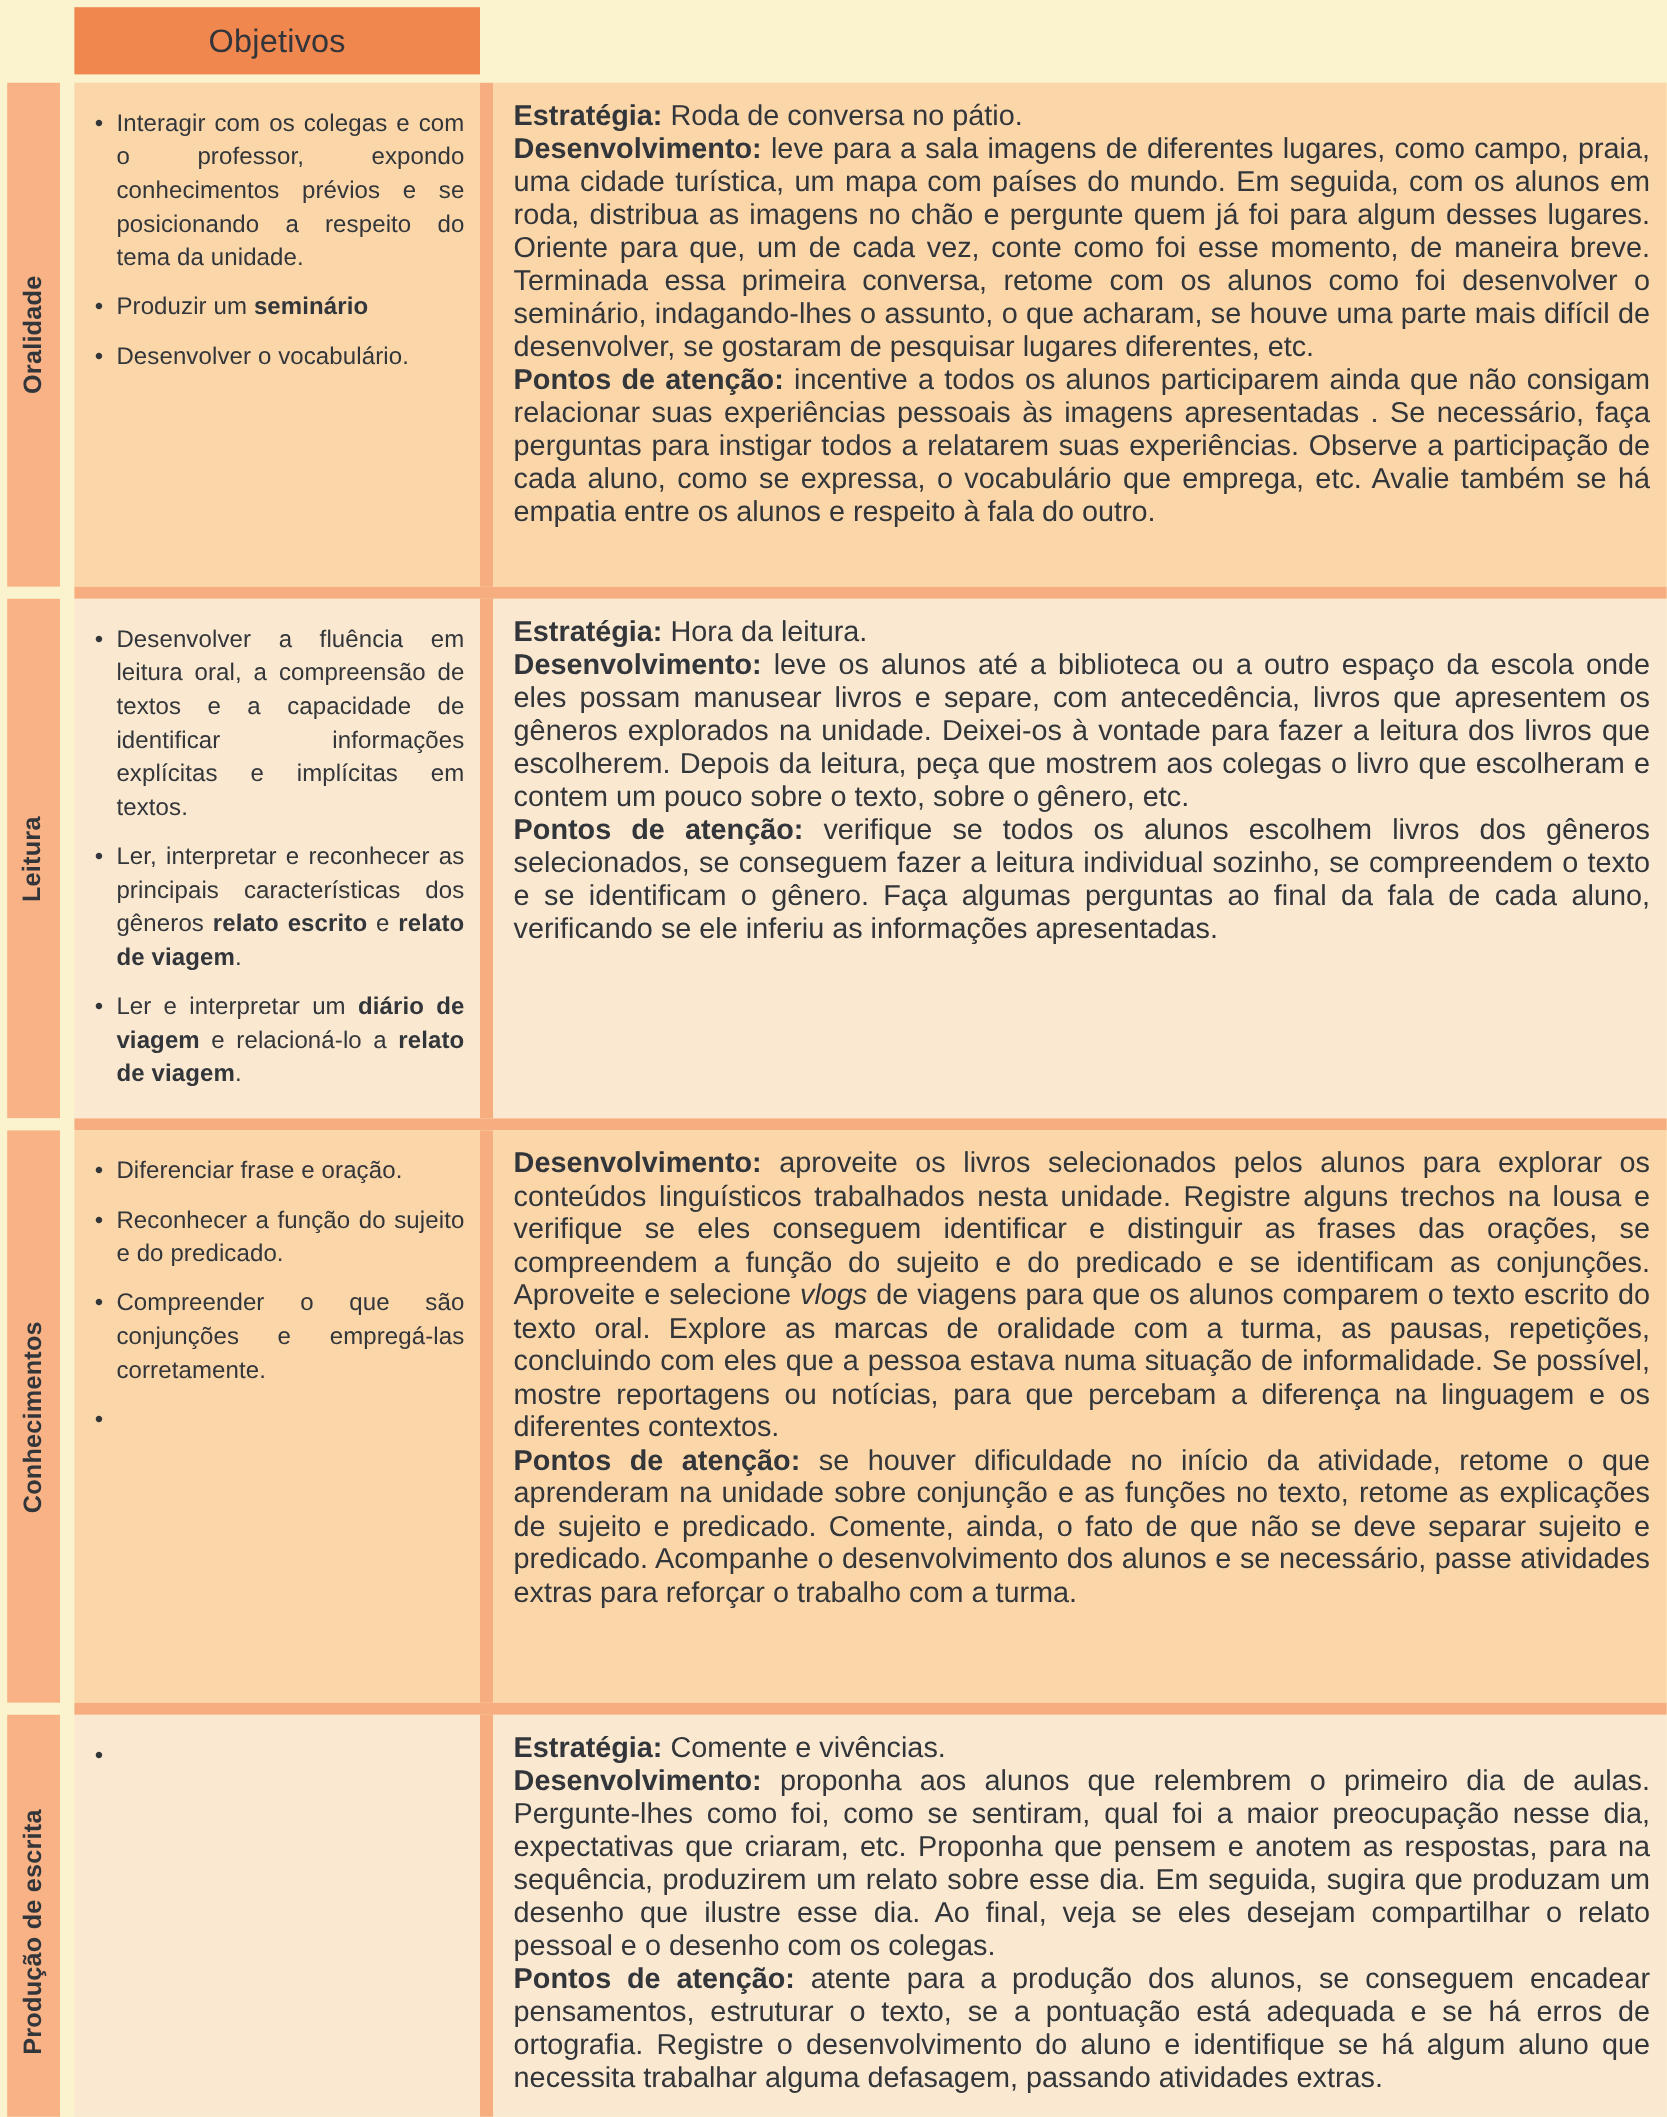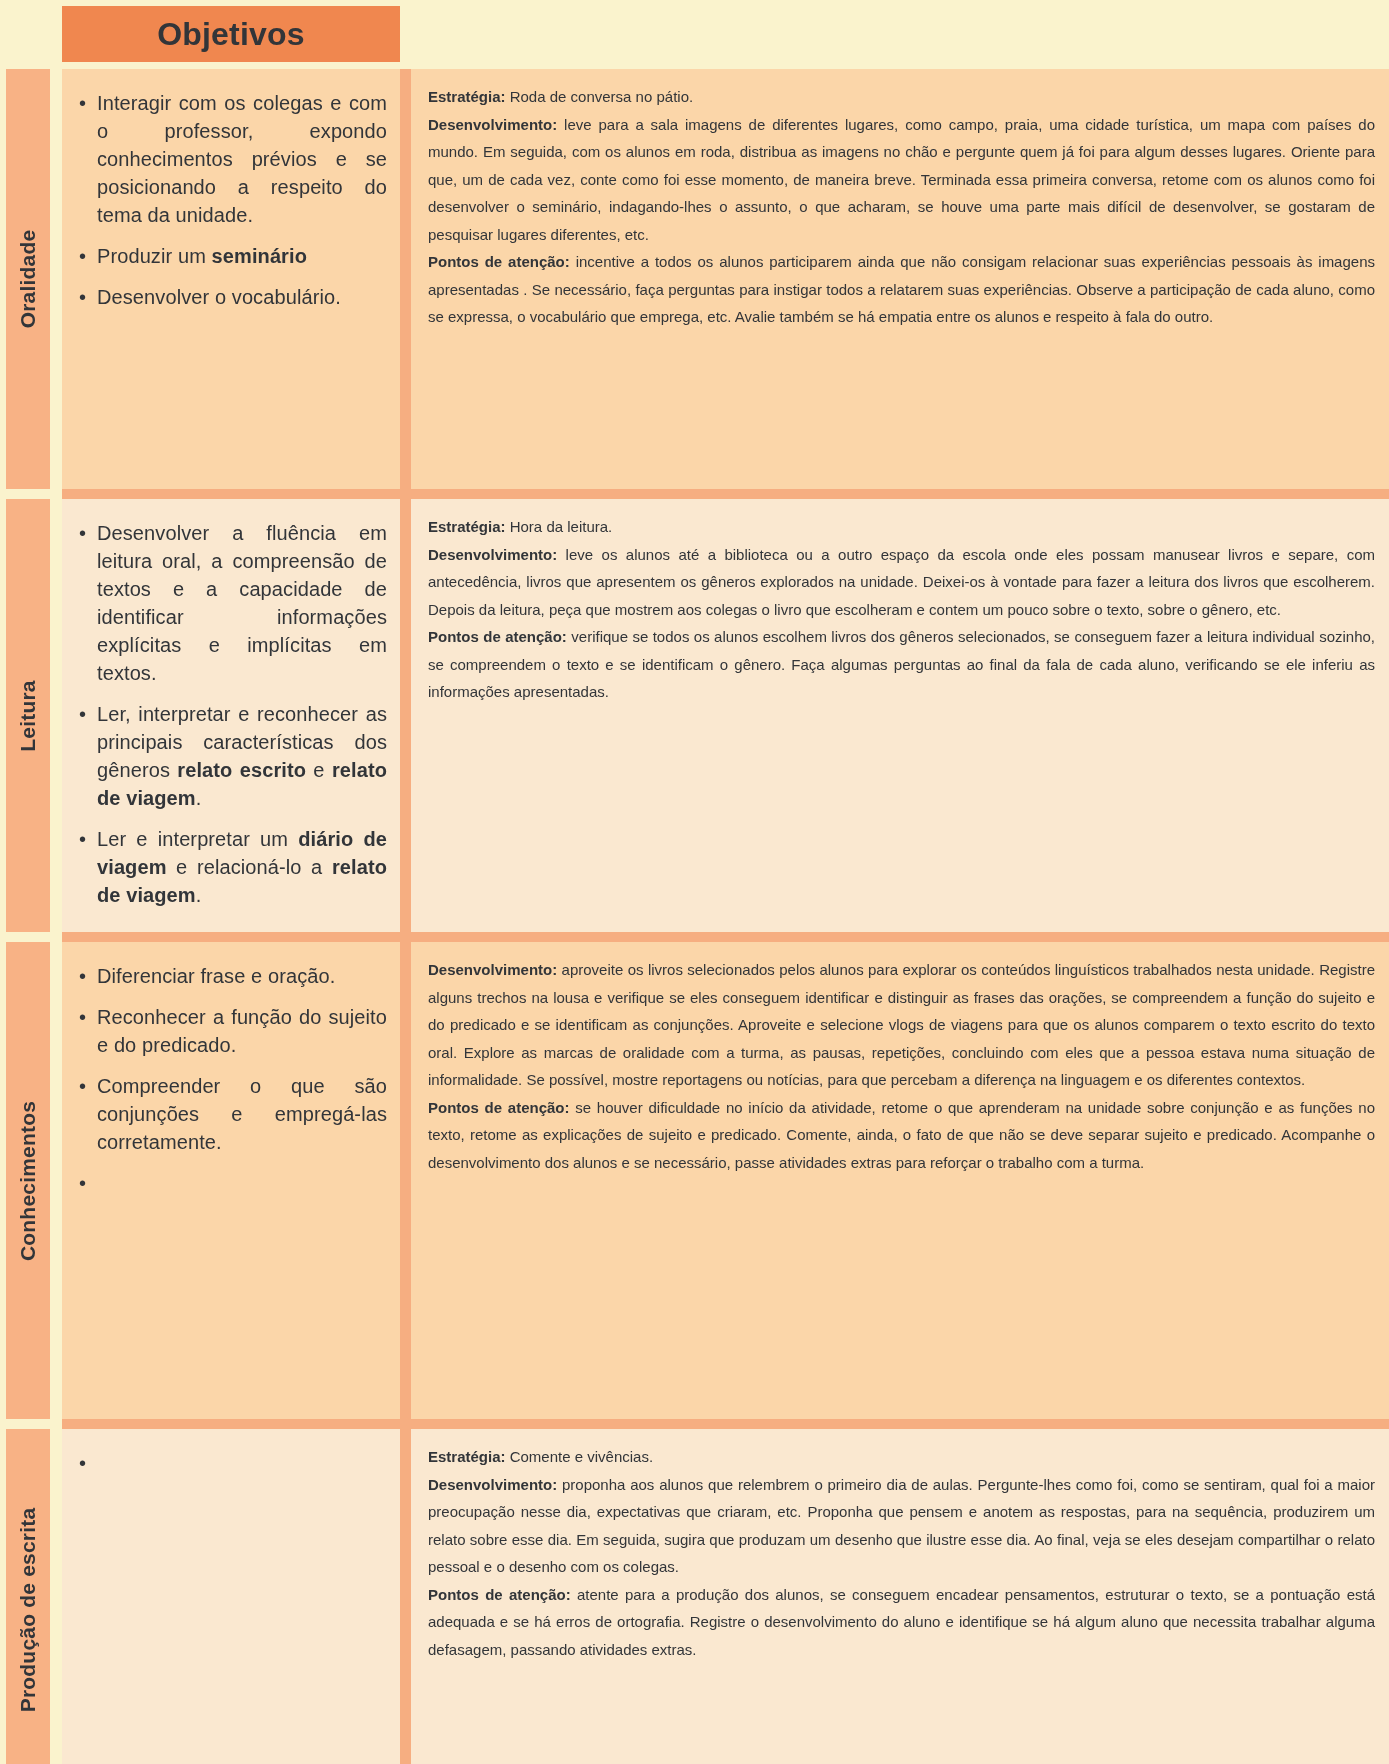--- a/index.html
+++ b/index.html
@@ -19,21 +19,21 @@
     font-family:"Liberation Sans","DejaVu Sans",sans-serif;
     color:var(--text);
   }
   .page{padding:6px 0 0 6px;width:100%;height:100%;}
   .grid-cols{display:grid;grid-template-columns:44px 12px 338px 11px 1fr;}
   
   .header-row{height:56px;}
   .hcell{
     background:var(--header-bg);
     display:flex;align-items:center;justify-content:center;
-    font-weight:bold;font-size:32px;letter-spacing:.2px;text-align:right;
+    font-weight:normal;font-size:27px;letter-spacing:.2px;text-align:right;
   }
   .corner{background:var(--page-bg);}
   .hgap{background:var(--page-bg);}
   .head-gap{height:7px;background:var(--page-bg);}
   
   .row .side{
     background:var(--side-bg);
     display:flex;align-items:center;justify-content:center;
     overflow:hidden;
   }
@@ -46,24 +46,24 @@
   .row.odd .obj,.row.odd .proc{background:var(--row-odd);}
   .row.even .obj,.row.even .proc{background:var(--row-even);}
   .obj{padding:20px 13px 10px 15px;}
   .proc{padding:14px 14px 10px 17px;}
   .obj .li{
     position:relative;padding-left:20px;margin-bottom:13px;
     font-size:20px;line-height:28px;text-align:justify;letter-spacing:.1px;
   }
   .obj .li .dot{position:absolute;left:2px;top:0;}
   .proc p{
-    font-size:15px;line-height:27.5px;text-align:justify;
+    font-size:24px;line-height:27.5px;text-align:justify;
   }
   .b{font-weight:bold;}
-  .i{margin-top:40px;}
+  .i{font-style:italic;margin-top:40px;}
   
   .hdiv{height:10px;display:grid;grid-template-columns:44px 12px 1fr;}
   .hdiv .d1,.hdiv .d2{background:var(--page-bg);}
   .hdiv .d3{background:var(--divider);}
 </style>
 </head>
 <body>
 
 <div class="page">
   <div class="grid-cols header-row">

